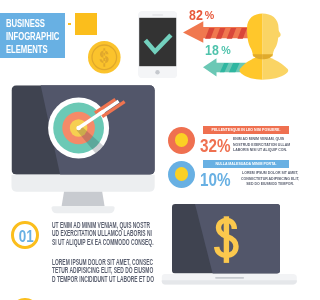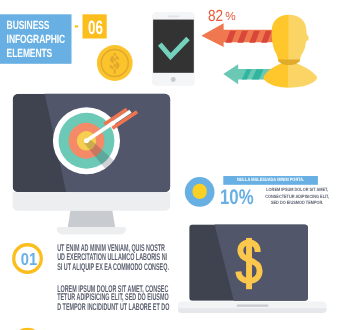--- a/index.html
+++ b/index.html
@@ -19,21 +19,21 @@
   #num-text{left:75.3px;top:15.1px;width:22.2px;height:22.1px;color:#fff;
      display:flex;align-items:center;justify-content:center;}
   #num-text span{font-weight:bold;font-size:17.6px;line-height:17.6px;transform:scaleX(.69);display:inline-block;}
 
   
   #coin{left:88.1px;top:41.4px;width:32.6px;height:32.6px;}
   
   #phone{left:137.8px;top:11.1px;width:39.4px;height:67.2px;}
   
   #arrows{left:180px;top:20px;width:120px;height:62px;}
-  .pct{position:absolute;font-weight:normal;white-space:nowrap;font-size:14.65px;
+  .pct{position:absolute;font-weight:bold;white-space:nowrap;font-size:14.65px;
        line-height:14.65px;}
   .pct span{display:inline-block;transform:scaleX(.845);transform-origin:0 50%;}
   .pct i{font-style:normal;font-size:10.7px;display:inline-block;
          position:relative;top:-1.1px;left:-0.3px;}
   #pct82{left:188.7px;top:8.4px;color:#E8593B;}
   #pct18{left:205.3px;top:43.4px;color:#4FC3AC;}
   #avatar{left:237px;top:12px;width:63px;height:70px;}
 
   
   #monitor{left:10px;top:84px;width:146px;height:132px;}
@@ -77,23 +77,20 @@
 <div id="stage">
 
   <div class="abs" id="title-box"></div>
   <div class="abs" id="title-text">
     <div>BUSINESS</div>
     <div>INFOGRAPHIC</div>
     <div>ELEMENTS</div>
   </div>
   <div class="abs" id="dot-sep"></div>
   <div class="abs" id="num-box"></div>
-  <div class="abs" id="num-text">
-    <span>06</span>
-  </div>
 
   <svg class="abs" id="coin" viewBox="0 0 32.6 32.6">
     <circle cx="16.3" cy="16.3" r="16.3" fill="#FBC32C"></circle>
     <circle cx="16.3" cy="16.3" r="12.3" fill="none" stroke="#E0A82C" stroke-width="1.3"></circle>
     <path d="M15.35 7.2h1.9v18.6h-1.9z
              M16.3 9.4c-2.6 0-4.35 1.6-4.35 3.75 0 2.05 1.4 3.05 3.7 3.7 1.75 0.5 2.35 0.95 2.35 1.8 0 0.9-0.8 1.45-2.0 1.45-1.35 0-2.15-0.6-2.25-1.75h-2.2c0.1 2.4 1.8 3.85 4.55 3.85 2.85 0 4.55-1.55 4.55-3.8 0-2.1-1.4-3.0-3.7-3.7-1.75-0.5-2.35-0.9-2.35-1.7 0-0.8 0.7-1.35 1.8-1.35 1.15 0 1.8 0.6 1.9 1.55h2.2c-0.1-2.2-1.65-3.8-4.2-3.8z" fill="#E0A82C"></path>
   </svg>
 
   <svg class="abs" id="phone" viewBox="0 0 39.4 67.2">
     <rect x="0" y="0" width="39.4" height="67.2" rx="4.2" fill="#F4F5F7"></rect>
@@ -131,20 +128,21 @@
       <g clip-path="url(#clipTeal)">
         <g fill="#2FB6A0">
           <path d="M45 41 l4.5 0 l-5.4 12 l-4.5 0 z"></path>
           <path d="M54 41 l6.5 0 l-5.4 12 l-6.5 0 z"></path>
         </g>
       </g>
     </g>
   </svg>
 
   <div class="abs pct" id="pct82"><span>82</span><i>%</i></div>
+  <div class="abs pct" id="pct18"><span>18</span><i>%</i></div>
 
   <svg class="abs" id="avatar" viewBox="0 0 63 70">
     <g>
       <path d="M25.5 43.4 C19.0 44.6 8.0 49.5 2.9 57.0 C2.0 58.4 2.6 59.9 4.4 61.6 C9.2 66.0 17.5 67.7 25.5 67.7 Z" fill="#FFC72B"></path>
       <path d="M25.5 43.4 C32.0 44.6 44.0 49.5 50.6 57.0 C51.8 58.4 51.2 59.9 49.2 61.6 C44.0 66.0 34.5 67.7 25.5 67.7 Z" fill="#FAD464"></path>
     </g>
     <g>
       <path d="M25.6 1.4 C17.0 1.4 10.0 6.0 10.0 16.4 C10.0 24.6 11.2 31.6 13.6 36.0 C14.8 38.2 15.6 40.0 16.0 44.5 L25.6 44.5 Z" fill="#FFC72B"></path>
       <path d="M25.6 1.4 C34.2 1.4 41.6 6.0 41.6 16.4 C41.6 18.4 42.1 19.8 43.0 20.8 C44.4 22.4 43.4 25.6 41.2 25.4 C40.8 30.0 39.8 33.4 38.2 36.0 C36.8 38.2 36.0 40.0 35.6 44.5 L25.6 44.5 Z" fill="#FAD464"></path>
     </g>
@@ -182,20 +180,34 @@
     </g>
 
     <g>
       <path d="M84.06 27.54 L104.43 13.93 L106.26 16.67 L85.89 30.28 Z" fill="#EF7450"></path>
       <path d="M91.27 31.13 L113.72 16.13 L115.56 18.88 L93.11 33.88 Z" fill="#EF7450"></path>
       <path d="M68.6 44 L108.6 17.2" stroke="#FFFFFF" stroke-width="3.4" stroke-linecap="butt"></path>
       <circle cx="68.6" cy="44" r="2.3" fill="#FFFFFF"></circle>
     </g>
   </svg>
 
+  <div class="abs statrow" id="stat1">
+    <div class="circ" style="background:#EF7050">
+        <i></i>
+      </div>
+    <div class="bar" style="background:#EF7050">
+        <span>PELLENTESQUE IN LEO NISI POSUERE.</span>
+      </div>
+    <div class="bignum" style="color:#EF7050">32%</div>
+    <div class="body">
+        <div>ENIM AD MINIM VENIAM, QUIS</div>
+        <div>NOSTRUD EXERCITATION ULLAM</div>
+        <div>LABORIS NISI UT ALIQUIP CON.</div>
+      </div>
+  </div>
   <div class="abs statrow" id="stat2">
     <div class="circ" style="background:#68B0E3">
         <i></i>
       </div>
     <div class="bar" style="background:#68B0E3">
         <span>NULLA MALESUADA MINIM PORTA.</span>
       </div>
     <div class="bignum" style="color:#68B0E3">10%</div>
     <div class="body">
         <div>LOREM IPSUM DOLOR SIT AMET,</div>

